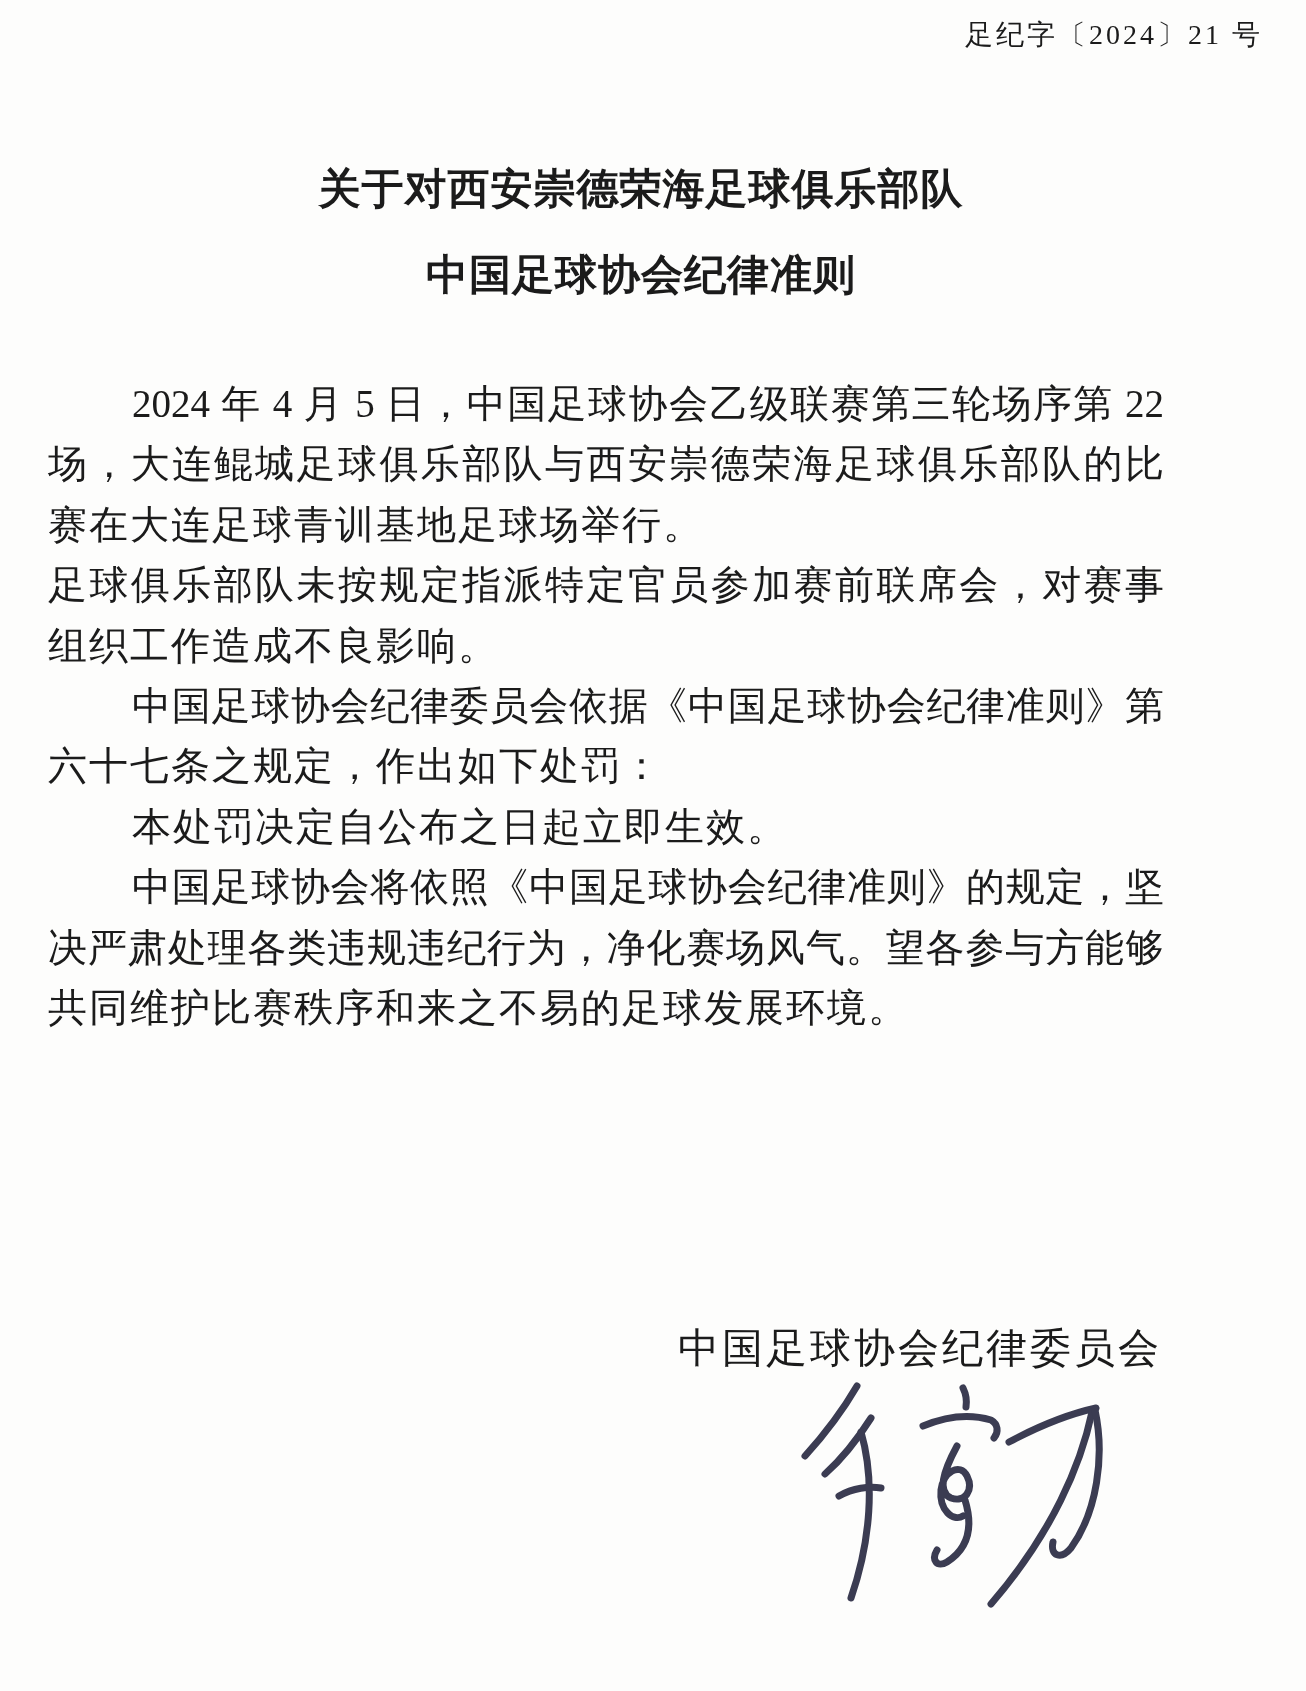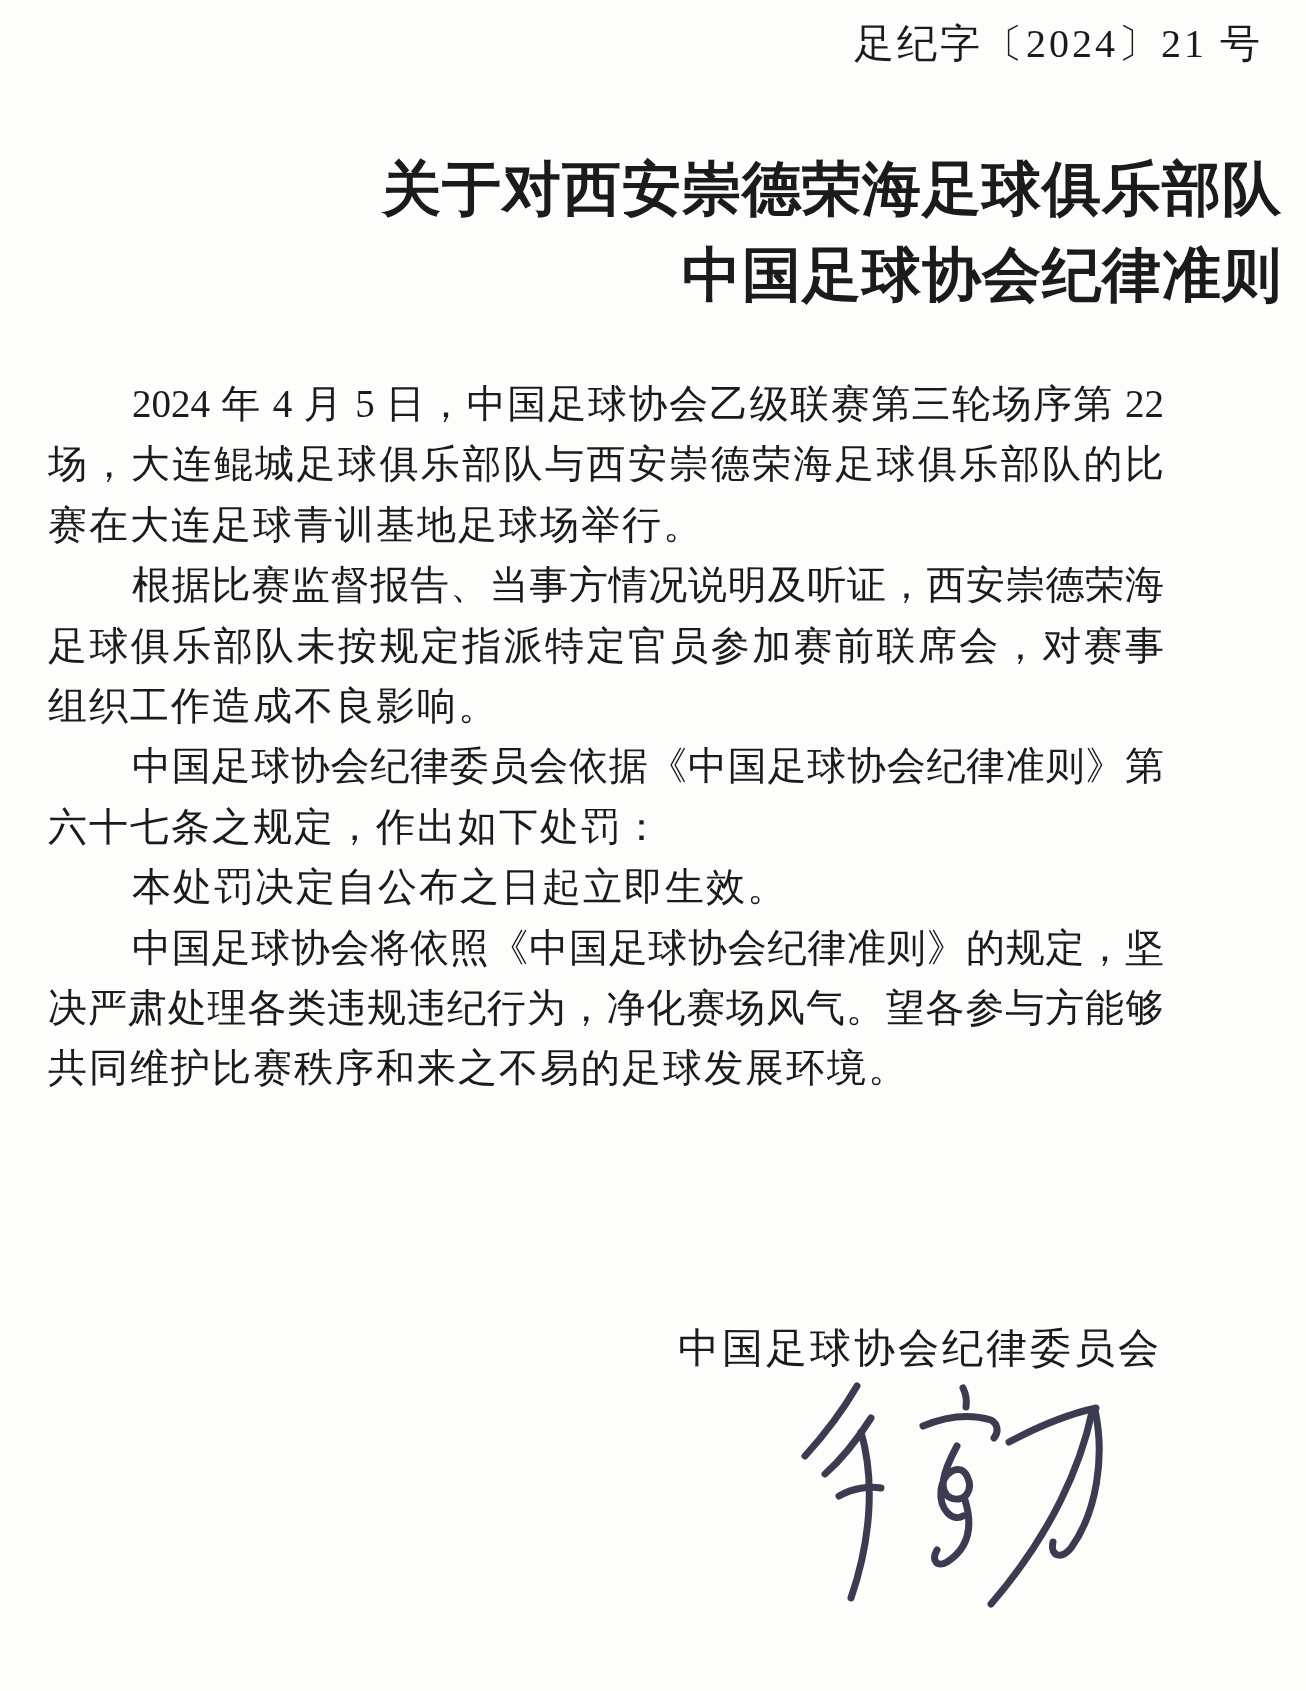--- a/index.html
+++ b/index.html
@@ -8,29 +8,29 @@
     width:1306px;height:1691px;
     margin:0 auto;
     background:#fdfdfc;
     overflow:hidden;
     font-family:"Liberation Serif","DejaVu Serif",serif;
     color:#1b1b1b;
   }
   .docnum{
     position:absolute;
     top:16px;right:43px;
-    font-size:40px;
+    font-size:28px;
     letter-spacing:3px;
     white-space:nowrap;
   }
   .title{
     position:absolute;
     top:146px;left:0;right:24px;
-    text-align:right;
-    font-size:59px;
+    text-align:center;
+    font-size:42px;
     font-weight:bold;
     line-height:86px;
     letter-spacing:1px;
   }
   .body-block{
     position:absolute;
     top:374px;left:48px;
     width:1116px;
   }
   .line{
@@ -81,21 +81,20 @@
 
   <div class="title">
     <div>关于对西安崇德荣海足球俱乐部队</div>
     <div>中国足球协会纪律准则</div>
   </div>
 
   <div class="body-block">
       <div class="line indent fill">2024 年 4 月 5 日，中国足球协会乙级联赛第三轮场序第 22</div>
       <div class="line fill">场，大连鲲城足球俱乐部队与西安崇德荣海足球俱乐部队的比</div>
       <div class="line">赛在大连足球青训基地足球场举行。</div>
-      <div class="line indent fill">根据比赛监督报告、当事方情况说明及听证，西安崇德荣海</div>
       <div class="line fill">足球俱乐部队未按规定指派特定官员参加赛前联席会，对赛事</div>
       <div class="line">组织工作造成不良影响。</div>
       <div class="line indent fill">中国足球协会纪律委员会依据《中国足球协会纪律准则》第</div>
       <div class="line">六十七条之规定，作出如下处罚：</div>
       <div class="line indent">本处罚决定自公布之日起立即生效。</div>
       <div class="line indent fill">中国足球协会将依照《中国足球协会纪律准则》的规定，坚</div>
       <div class="line fill">决严肃处理各类违规违纪行为，净化赛场风气。望各参与方能够</div>
       <div class="line">共同维护比赛秩序和来之不易的足球发展环境。</div>
     </div>
 

